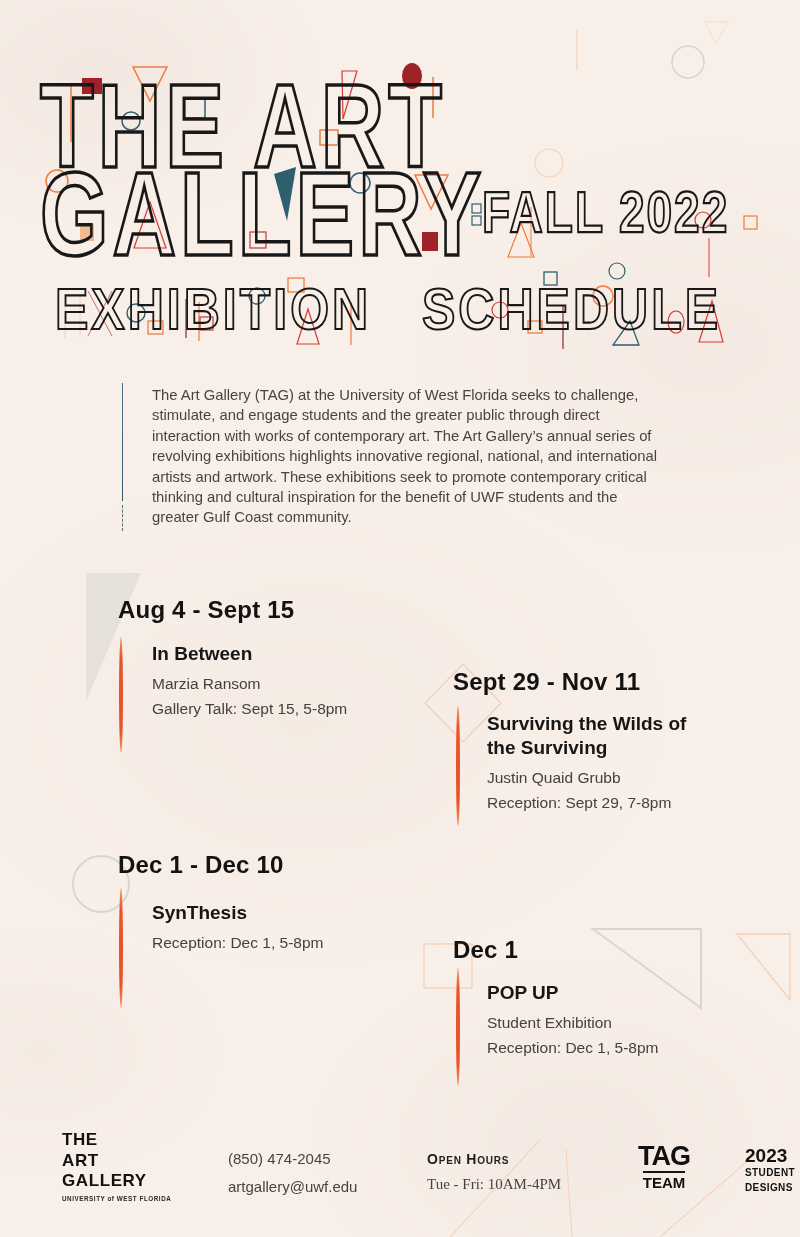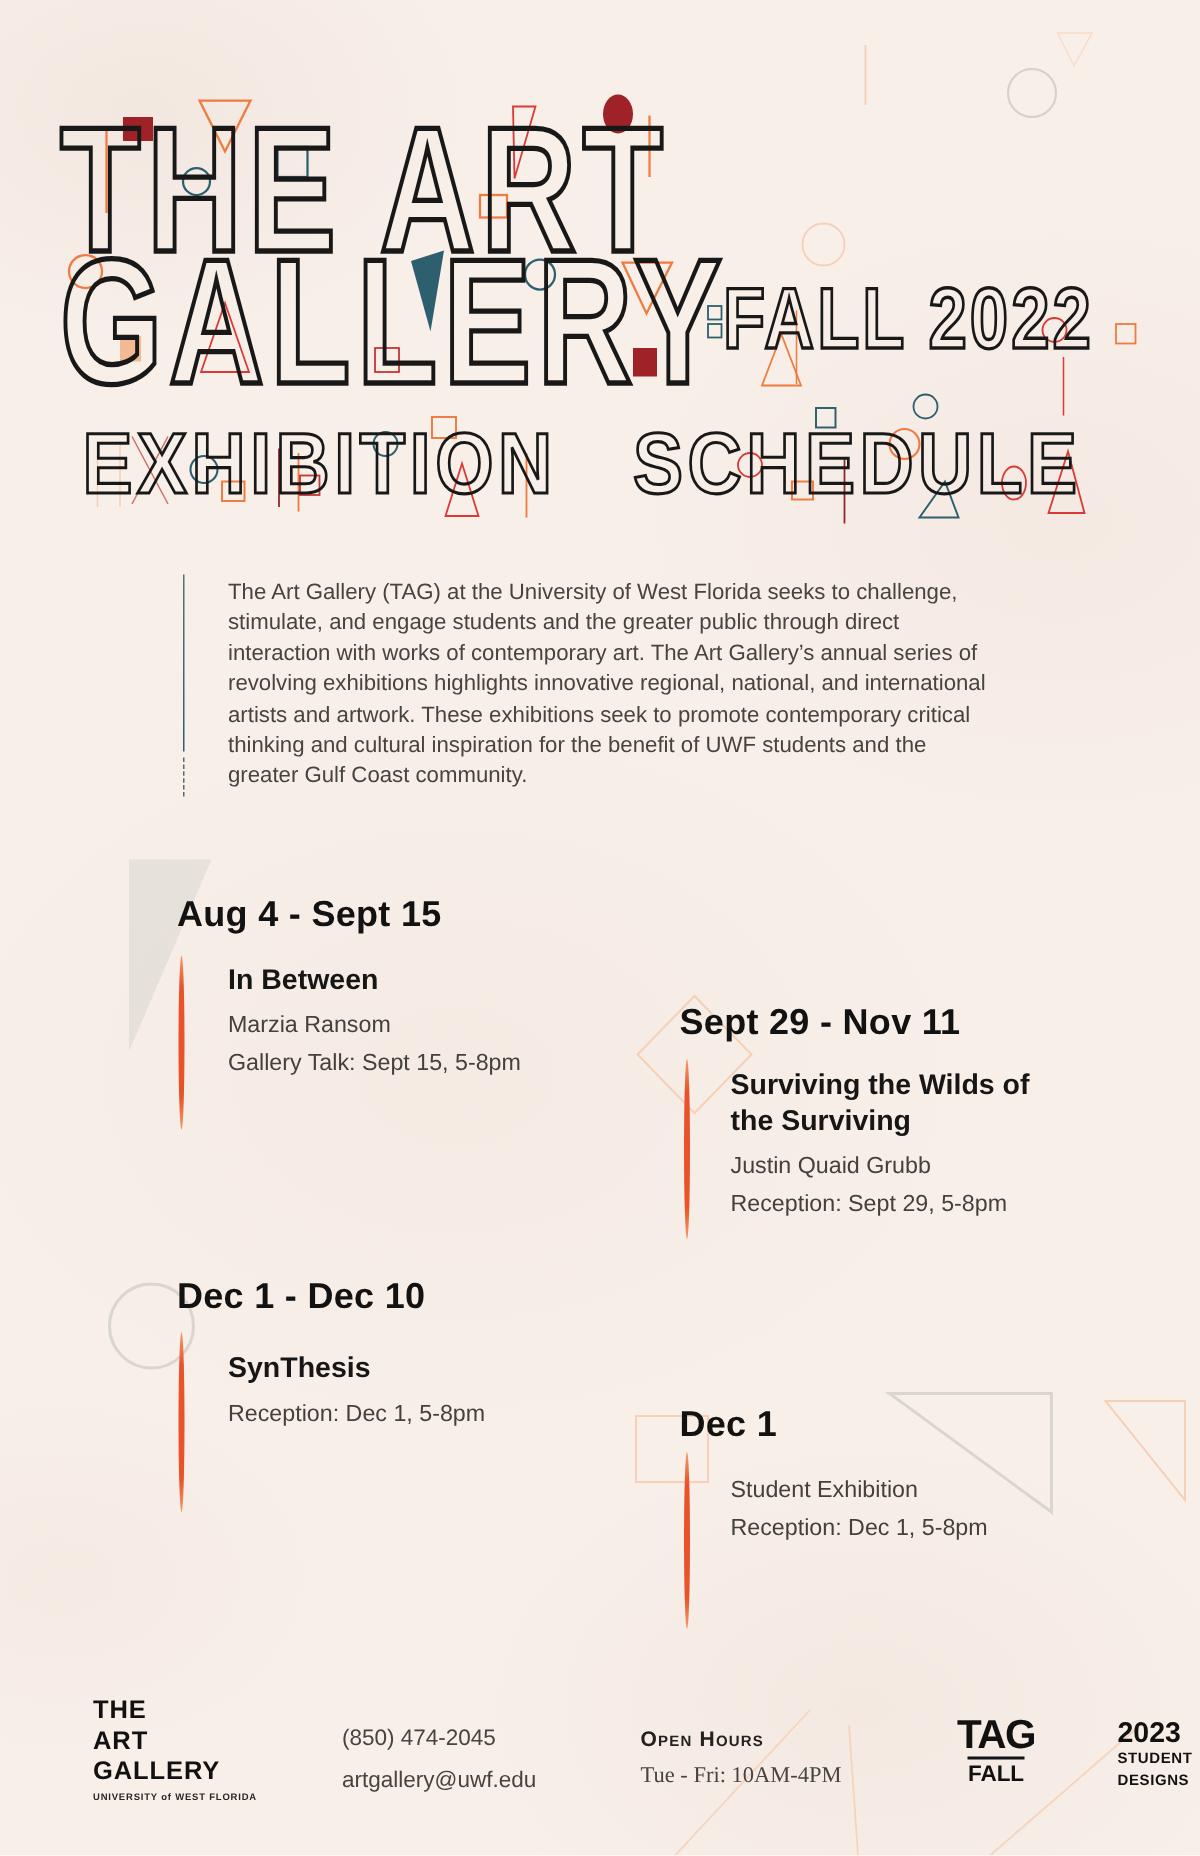--- a/index.html
+++ b/index.html
@@ -153,37 +153,38 @@
         <div class="entry-line">Gallery Talk: Sept 15, 5-8pm</div>
       </div>
     </div>
 
     <div>
       <div class="entry-dates" style="left: 453px; top: 668px; position: absolute;">Sept 29 - Nov 11</div>
       <div class="accent-line" style="left: 456px; top: 706px; height: 120px; position: absolute;"></div>
       <div class="entry-body" style="left: 487px; top: 712px; position: absolute;">
         <div class="entry-title" style="max-width:212px;">Surviving the Wilds of the Surviving</div>
         <div class="entry-line">Justin Quaid Grubb</div>
-        <div class="entry-line">Reception: Sept 29, 5-8pm</div>
+        <div class="entry-line">Reception: Sept 29, 7-8pm</div>
       </div>
     </div>
 
     <div>
       <div class="entry-dates" style="left: 118px; top: 851px; position: absolute;">Dec 1 - Dec 10</div>
       <div class="accent-line" style="left: 119px; top: 888px; height: 120px; position: absolute;"></div>
       <div class="entry-body" style="left: 152px; top: 901px; position: absolute;">
         <div class="entry-title">SynThesis</div>
         <div class="entry-line">Reception: Dec 1, 5-8pm</div>
       </div>
     </div>
 
     <div>
       <div class="entry-dates" style="left: 453px; top: 936px; position: absolute;">Dec 1</div>
       <div class="accent-line" style="left: 456px; top: 968px; height: 118px; position: absolute;"></div>
       <div class="entry-body" style="left: 487px; top: 981px; position: absolute;">
+        <div class="entry-title">POP UP</div>
         <div class="entry-line">Student Exhibition</div>
         <div class="entry-line">Reception: Dec 1, 5-8pm</div>
       </div>
     </div>
 
     <div class="logo">
       <div class="big">THE</div>
       <div class="big">ART</div>
       <div class="big">GALLERY</div>
       <div class="tagline">UNIVERSITY of WEST FLORIDA</div>
@@ -195,21 +196,21 @@
     </div>
 
     <div class="hours">
       <div class="label">Open Hours</div>
       <div class="value">Tue - Fri: 10AM-4PM</div>
     </div>
 
     <div class="credit">
       <div class="tagblock">
         <div class="tag">TAG</div>
-        <div class="team">FALL</div>
+        <div class="team">TEAM</div>
       </div>
       <div class="right">
         <div class="year">2023</div>
         <div class="small">STUDENT</div>
         <div class="small">DESIGNS</div>
       </div>
     </div>
 
   </div>
 </div>

